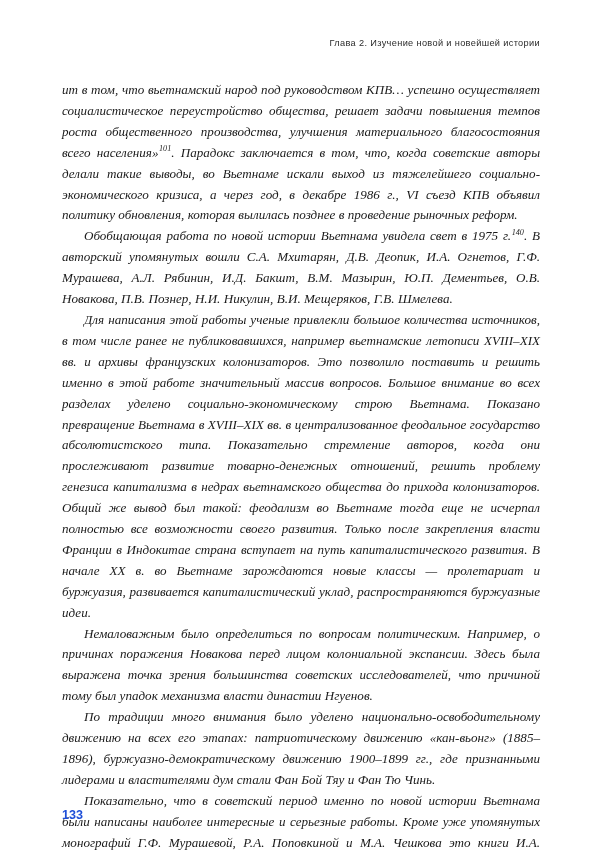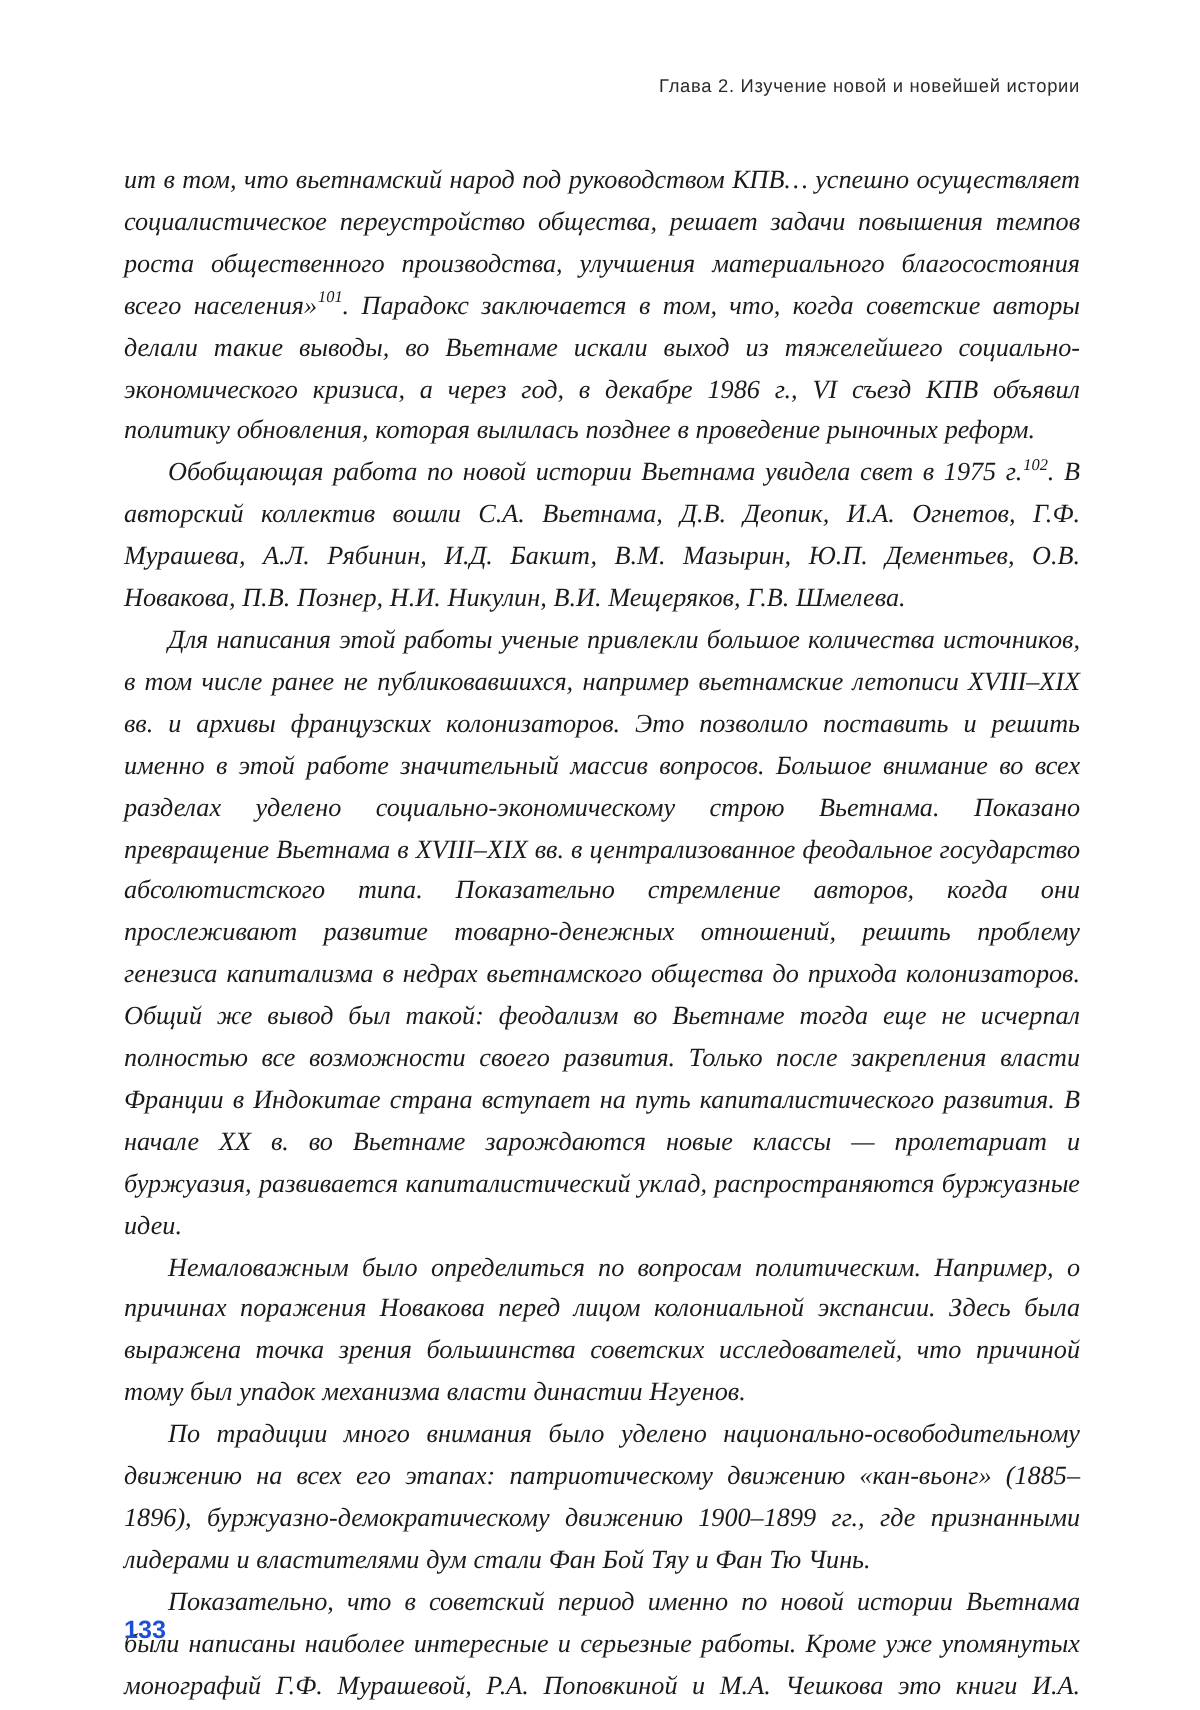--- a/index.html
+++ b/index.html
@@ -75,21 +75,21 @@
 <body>
 
 <div class="page">
 
   <div class="running-head">Глава 2. Изучение новой и новейшей истории</div>
 
   <div class="body-block">
 
     <p class="para no-indent"><span>ит в том, что вьетнамский народ под руководством КПВ… успешно осуществляет социалистическое переустройство общества, решает задачи повышения темпов роста общественного производства, улучшения материального благосостояния всего населения»</span><sup class="fn">101</sup><span>. Парадокс заключается в том, что, когда советские авторы делали такие выводы, во Вьетнаме искали выход из тяжелейшего социально-экономического кризиса, а через год, в декабре 1986 г., VI съезд КПВ объявил политику обновления, которая вылилась позднее в проведение рыночных реформ.</span></p>
 
-    <p class="para"><span>Обобщающая работа по новой истории Вьетнама увидела свет в 1975 г.</span><sup class="fn">102</sup><span>. В авторский коллектив вошли С.А. Вьетнама, Д.В. Деопик, И.А. Огнетов, Г.Ф. Мурашева, А.Л. Рябинин, И.Д. Бакшт, В.М. Мазырин, Ю.П. Дементьев, О.В. Новакова, П.В. Познер, Н.И. Никулин, В.И. Мещеряков, Г.В. Шмелева.</span></p>
+    <p class="para"><span>Обобщающая работа по новой истории Вьетнама увидела свет в 1975 г.</span><sup class="fn">140</sup><span>. В авторский упомянутых вошли С.А. Мхитарян, Д.В. Деопик, И.А. Огнетов, Г.Ф. Мурашева, А.Л. Рябинин, И.Д. Бакшт, В.М. Мазырин, Ю.П. Дементьев, О.В. Новакова, П.В. Познер, Н.И. Никулин, В.И. Мещеряков, Г.В. Шмелева.</span></p>
 
     <p class="para"><span>Для написания этой работы ученые привлекли большое количества источников, в том числе ранее не публиковавшихся, например вьетнамские летописи XVIII–XIX вв. и архивы французских колонизаторов. Это позволило поставить и решить именно в этой работе значительный массив вопросов. Большое внимание во всех разделах уделено социально-экономическому строю Вьетнама. Показано превращение Вьетнама в XVIII–XIX вв. в централизованное феодальное государство абсолютистского типа. Показательно стремление авторов, когда они прослеживают развитие товарно-денежных отношений, решить проблему генезиса капитализма в недрах вьетнамского общества до прихода колонизаторов. Общий же вывод был такой: феодализм во Вьетнаме тогда еще не исчерпал полностью все возможности своего развития. Только после закрепления власти Франции в Индокитае страна вступает на путь капиталистического развития. В начале XX в. во Вьетнаме зарождаются новые классы — пролетариат и буржуазия, развивается капиталистический уклад, распространяются буржуазные идеи.</span></p>
 
     <p class="para"><span>Немаловажным было определиться по вопросам политическим. Например, о причинах поражения Новакова перед лицом колониальной экспансии. Здесь была выражена точка зрения большинства советских исследователей, что причиной тому был упадок механизма власти династии Нгуенов.</span></p>
 
     <p class="para"><span>По традиции много внимания было уделено национально-освободительному движению на всех его этапах: патриотическому движению «кан-вьонг» (1885–1896), буржуазно-демократическому движению 1900–1899 гг., где признанными лидерами и властителями дум стали Фан Бой Тяу и Фан Тю Чинь.</span></p>
 
 
     <p class="para"><span>Показательно, что в советский период именно по новой истории Вьетнама были написаны наиболее интересные и серьезные работы. Кроме уже упомянутых монографий Г.Ф. Мурашевой, Р.А. Поповкиной и М.А. Чешкова это книги И.А. Огнетова «Восстание Тэйшонов во Вьетнаме»</span></p>
 

